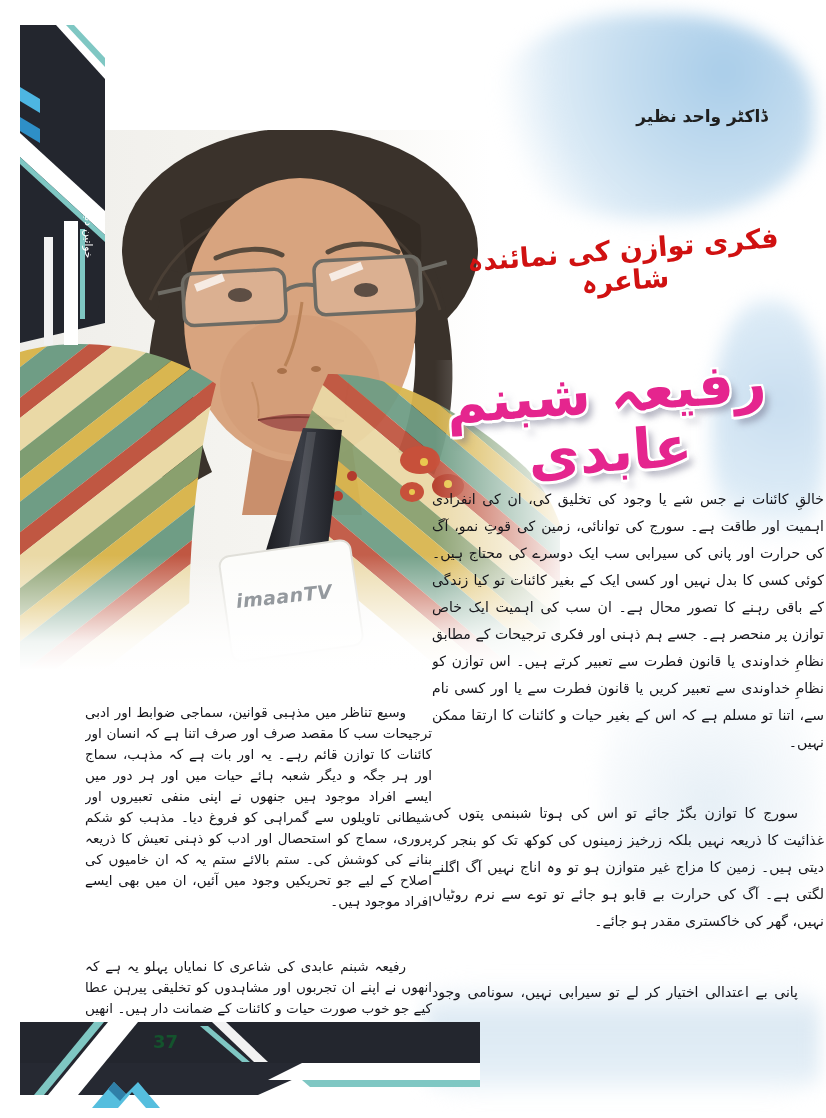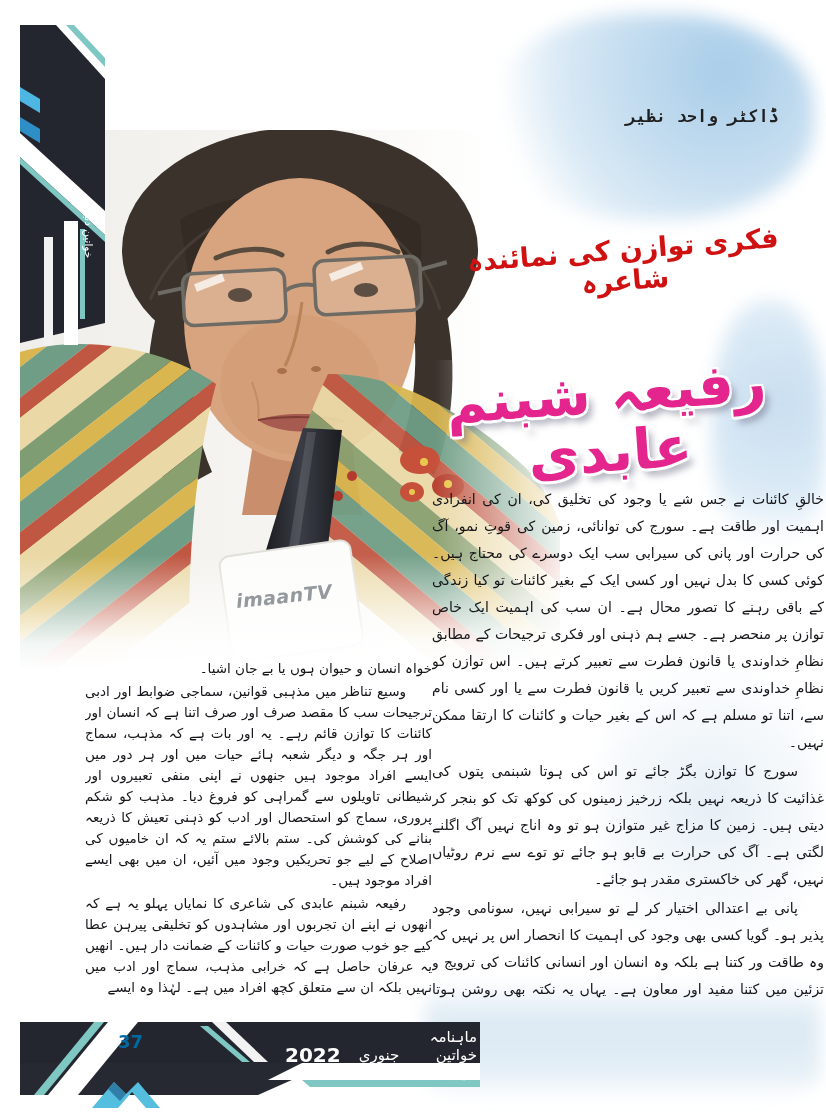--- a/index.html
+++ b/index.html
@@ -10,27 +10,27 @@
   .urdu{direction:rtl;unicode-bidi:isolate;}
   .byline{font-size:17px;font-weight:600;color:#1f1f1f;text-align:center;}
   .kicker{font-size:27px;font-weight:bold;color:#d01111;text-align:center;
           transform:rotate(-4.5deg);letter-spacing:0.5px;}
   .main-title{font-size:56px;font-weight:bold;color:#e5258e;text-align:center;
           transform:rotate(-4deg);line-height:1.05;
           text-shadow:-2px -2px 0 #fff,2px -2px 0 #fff,-2px 2px 0 #fff,2px 2px 0 #fff,
                       0 3px 0 #fff,5px 7px 7px rgba(110,110,135,.55);}
   .col{font-size:14px;line-height:27px;color:#15151a;text-align:justify;overflow:hidden;}
   .col p{margin:0 0 2px 0;}
-  .col p.indent{text-indent:26px;}
+  .col p.indent{text-indent:26px;margin-top:44px;}
   .colL{font-size:13.5px;line-height:21px;}
   .vcap{color:#ffffff;font-size:10.5px;white-space:nowrap;transform:rotate(90deg);
         transform-origin:0 0;letter-spacing:1px;}
   .mic-label{color:#94999e;font-weight:bold;font-size:19px;letter-spacing:.5px;
         text-align:center;transform:rotate(-6deg);font-style:italic;}
-  .f-num{color:#0369a1;font-weight:bold;font-size:18px;font-family:"DejaVu Sans",sans-serif;}
+  .f-num{color:#14532d;font-weight:bold;font-size:18px;font-family:"DejaVu Sans",sans-serif;margin-left:35px;}
   .f-year{color:#fff;font-weight:bold;font-size:20px;}
   .f-urdu{color:#fff;font-size:15px;}
   .footer-texts{display:flex;flex-direction:row-reverse;align-items:center;gap:18px;}
 </style>
 </head>
 <body>
 
 <div class="page">
 
   <div class="wash" style="left:492px;top:14px;width:322px;height:205px;
@@ -185,48 +185,42 @@
     <rect x="44" y="196" width="14" height="124" fill="#ffffff"></rect>
     <rect x="60" y="204" width="5" height="90" fill="#7fc7c3"></rect>
     <rect x="24" y="212" width="9" height="108" fill="#f2f2f2"></rect>
     <g>
       <polygon points="0,62 20,74 20,88 0,76" fill="#4db6e2"></polygon>
       <polygon points="0,92 20,104 20,118 0,106" fill="#2e8fc7"></polygon>
     </g>
   </svg>
   <div class="abs vcap urdu" style="left:95px;top:212px;">خواتین دنیا</div>
 
-  <div class="abs byline urdu" style="left:612px;top:106px;width:180px;font-family:Liberation Mono, monospace;">ڈاکٹر واحد نظیر</div>
+  <div class="abs byline urdu" style="left:612px;top:106px;width:180px;">ڈاکٹر واحد نظیر</div>
 
   <div class="abs kicker urdu" style="left:428px;top:234px;width:392px;">فکری توازن کی نمائندہ شاعرہ</div>
   <div class="abs main-title urdu" style="left:396px;top:364px;width:424px;">رفیعہ شبنم عابدی</div>
 
   <div class="abs col urdu" style="left:432px;top:486px;width:392px;height:520px;">
     <p>خالقِ کائنات نے جس شے یا وجود کی تخلیق کی، ان کی انفرادی اہمیت اور طاقت ہے۔ سورج کی توانائی، زمین کی قوتِ نمو، آگ کی حرارت اور پانی کی سیرابی سب ایک دوسرے کی محتاج ہیں۔ کوئی کسی کا بدل نہیں اور کسی ایک کے بغیر کائنات تو کیا زندگی کے باقی رہنے کا تصور محال ہے۔ ان سب کی اہمیت ایک خاص توازن پر منحصر ہے۔ جسے ہم ذہنی اور فکری ترجیحات کے مطابق نظامِ خداوندی یا قانون فطرت سے تعبیر کرتے ہیں۔ اس توازن کو نظامِ خداوندی سے تعبیر کریں یا قانون فطرت سے یا اور کسی نام سے، اتنا تو مسلم ہے کہ اس کے بغیر حیات و کائنات کا ارتقا ممکن نہیں۔</p>
     <p class="indent">سورج کا توازن بگڑ جائے تو اس کی ہوتا شبنمی پتوں کی غذائیت کا ذریعہ نہیں بلکہ زرخیز زمینوں کی کوکھ تک کو بنجر کر دیتی ہیں۔ زمین کا مزاج غیر متوازن ہو تو وہ اناج نہیں آگ اگلنے لگتی ہے۔ آگ کی حرارت بے قابو ہو جائے تو توے سے نرم روٹیاں نہیں، گھر کی خاکستری مقدر ہو جائے۔</p>
     <p class="indent">پانی بے اعتدالی اختیار کر لے تو سیرابی نہیں، سونامی وجود پذیر ہو۔ گویا کسی بھی وجود کی اہمیت کا انحصار اس پر نہیں کہ وہ طاقت ور کتنا ہے بلکہ وہ انسان اور انسانی کائنات کی ترویج و تزئین میں کتنا مفید اور معاون ہے۔ یہاں یہ نکتہ بھی روشن ہوتا ہے کہ وجود وہی نفع بخش ہو سکتا ہے، جس میں توازن ہو۔</p>
   </div>
   <div class="abs col colL urdu" style="left:85px;top:658px;width:347px;height:358px;">
-    <p>خواہ انسان و حیوان ہوں یا بے جان اشیا۔</p>
     <p class="indent">وسیع تناظر میں مذہبی قوانین، سماجی ضوابط اور ادبی ترجیحات سب کا مقصد صرف اور صرف اتنا ہے کہ انسان اور کائنات کا توازن قائم رہے۔ یہ اور بات ہے کہ مذہب، سماج اور ہر جگہ و دیگر شعبہ ہائے حیات میں اور ہر دور میں ایسے افراد موجود ہیں جنھوں نے اپنی منفی تعبیروں اور شیطانی تاویلوں سے گمراہی کو فروغ دیا۔ مذہب کو شکم پروری، سماج کو استحصال اور ادب کو ذہنی تعیش کا ذریعہ بنانے کی کوشش کی۔ ستم بالائے ستم یہ کہ ان خامیوں کی اصلاح کے لیے جو تحریکیں وجود میں آئیں، ان میں بھی ایسے افراد موجود ہیں۔</p>
     <p class="indent">رفیعہ شبنم عابدی کی شاعری کا نمایاں پہلو یہ ہے کہ انھوں نے اپنے ان تجربوں اور مشاہدوں کو تخلیقی پیرہن عطا کیے جو خوب صورت حیات و کائنات کے ضمانت دار ہیں۔ انھیں یہ عرفان حاصل ہے کہ خرابی مذہب، سماج اور ادب میں نہیں بلکہ ان سے متعلق کچھ افراد میں ہے۔ لہٰذا وہ ایسے</p>
   </div>
 
   <svg class="abs" style="left:20px;top:1022px;" width="460" height="96" viewBox="0 0 460 96">
     <rect x="0" y="0" width="460" height="41" fill="#23262e"></rect>
     <polygon points="0,41 310,41 238,73 0,73" fill="#262932"></polygon>
     <polygon points="14,73 74,0 84,0 24,73" fill="#7fc7c3"></polygon>
     <polygon points="28,73 88,0 118,0 58,73" fill="#ffffff"></polygon>
     <polygon points="180,4 188,4 230,40 222,40" fill="#7fc7c3"></polygon>
     <polygon points="192,0 206,0 248,40 234,40" fill="#f2f2f2"></polygon>
     <polygon points="248,58 282,41 460,41 460,58" fill="#ffffff"></polygon>
     <polygon points="282,58 460,58 460,65 290,65" fill="#7fc7c3"></polygon>
     <path d="M72,86 L94,60 L106,72 L118,60 L140,86 L126,86 L112,70 L98,86 Z" fill="#55bede"></path>
     <path d="M94,60 L106,72 L100,79 L88,67 Z" fill="#2f7fa8"></path>
   </svg>
   <div class="abs f-num" style="left:118px;top:1031px;">37</div>
-  <div class="abs footer-texts" style="left:285px;top:1028px;width:192px;">
-    <span class="f-urdu urdu">ماہنامہ خواتین دنیا</span>
-    <span class="f-urdu urdu">جنوری</span>
-    <span class="f-year">2022</span>
-  </div>
 
 </div>
 
 </body></html>

